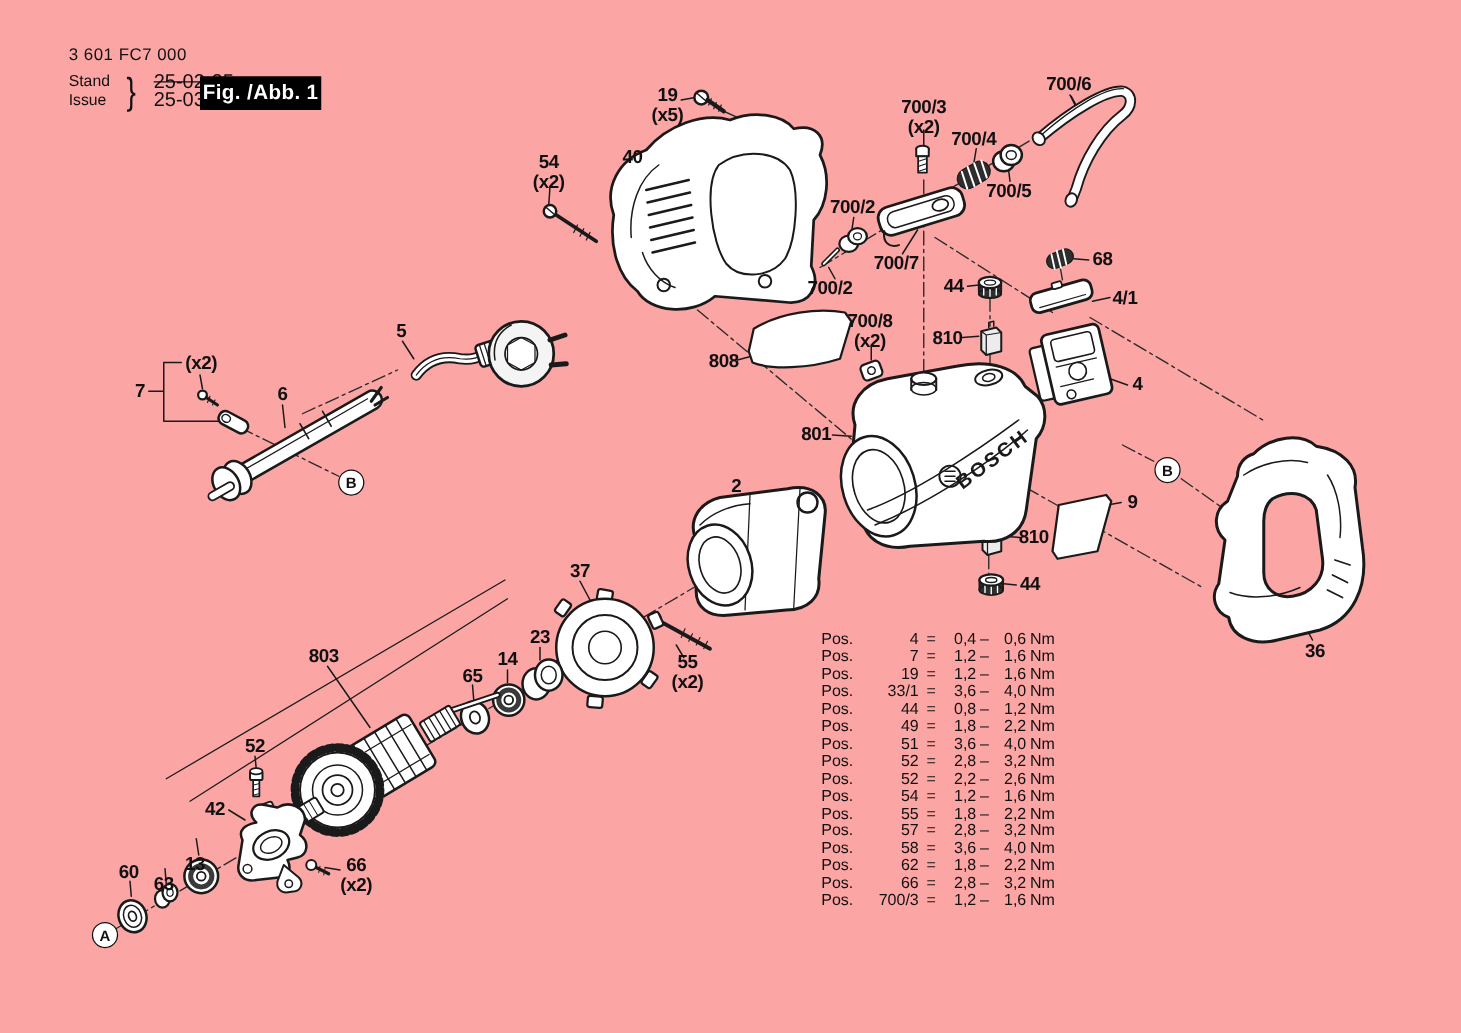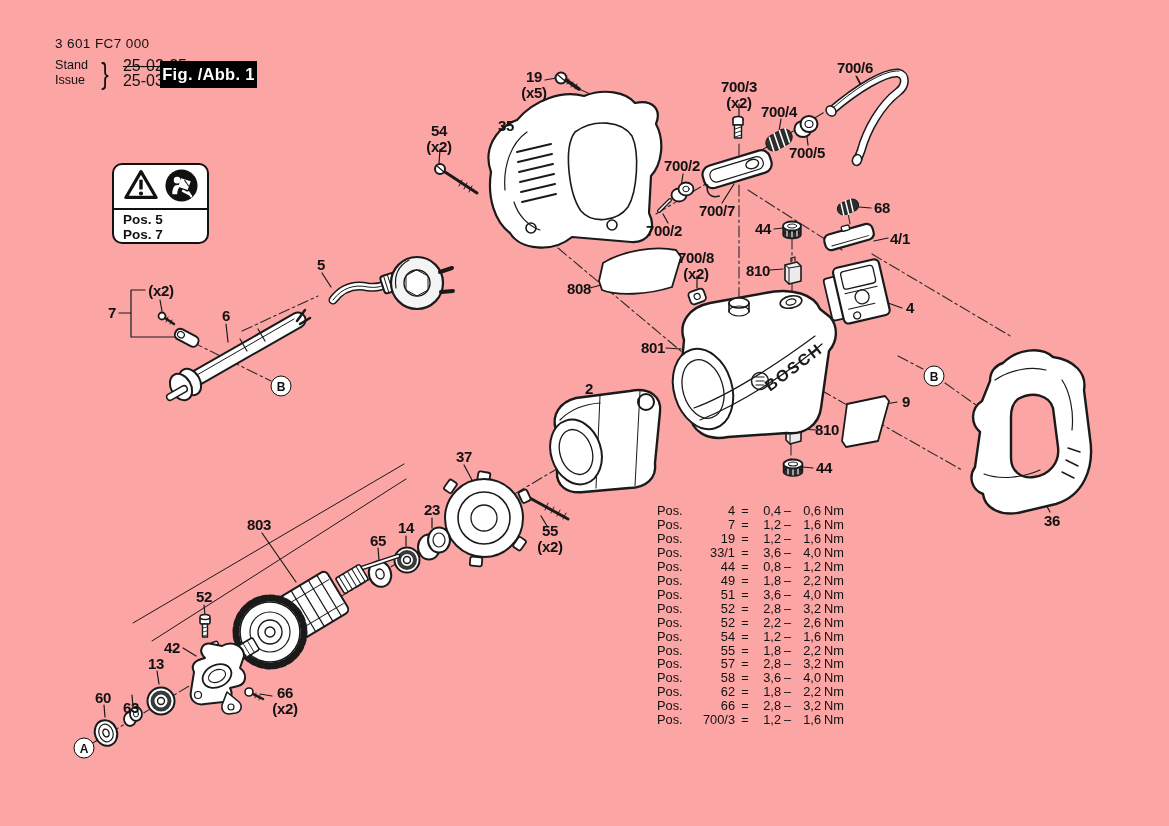--- a/index.html
+++ b/index.html
@@ -60,43 +60,20 @@
       <div>Issue</div>
     </div>
     <div class="rev-brace">}</div>
     <div class="rev-d">
       <div class="strike">25-02-25</div>
       <div>25-03-25</div>
     </div>
   </div>
   <div class="abs figbox">Fig. /Abb. 1</div>
 
-  <div class="abs warnbox">
-    <div class="warn-icons">
-      <span>
-        <svg width="36" height="32" viewBox="0 0 40 36">
-          <path d="M20,3 L37,32 L3,32 Z" fill="#fff" stroke="#111" stroke-width="3.6" stroke-linejoin="round"></path>
-          <path d="M20,12 L20,23" stroke="#111" stroke-width="3.8"></path>
-          <circle cx="20" cy="27.5" r="2.3" fill="#111"></circle>
-        </svg>
-      </span>
-      <span>
-        <svg width="35" height="35" viewBox="0 0 36 36">
-          <circle cx="18" cy="18" r="16.5" fill="#111"></circle>
-          <circle cx="13.5" cy="12.5" r="3.4" fill="#fff"></circle>
-          <path d="M8.5,27 C8.5,20 11,16.8 14.8,17.6 L16.6,18.4 C14.4,21 13.6,23.8 13.6,27 Z" fill="#fff"></path>
-          <path d="M17.5,10.5 L27.5,13.5 L24.3,22.5 L14.6,19.4 Z" fill="#fff"></path>
-          <path d="M21,12.3 L25.5,18.8" stroke="#111" stroke-width="1.1"></path>
-          <path d="M19.5,23.5 L26.5,27.2 M25.2,25 L27.8,29" stroke="#fff" stroke-width="2.4" stroke-linecap="round"></path>
-        </svg>
-      </span>
-    </div>
-    <div class="warn-pos">Pos. 5</div>
-    <div class="warn-pos" style="padding-top:0;">Pos. 7</div>
-  </div>
 
   <svg class="abs" style="left:0;top:0;" width="1169" height="826" viewBox="0 0 1169 826" fill="none" stroke="#1a1a1a" stroke-width="1.6" stroke-linecap="round" stroke-linejoin="round">
 
     <g stroke="#2a2a2a" stroke-width="1.1" stroke-dasharray="11 3.5 2.5 3.5">
       <path d="M91,744 L445,535 L660,408"></path>
       <path d="M558,248 L682,352"></path>
       <path d="M579,89 L612,104"></path>
       <path d="M656,214 L828,110"></path>
       <path d="M739,144 L739,308"></path>
       <path d="M792,238 L792,261 M792,284 L792,298"></path>
@@ -430,21 +407,21 @@
       <path stroke-width="1.4" d="M1068,448 L1080,452 M1066,460 L1078,466 M1062,472 L1074,478"></path>
     </g>
   </svg>
 
   <div class="abs" id="labels-layer" style="left:0;top:0;width:1169px;height:826px;">
       <div class="plabel" style="left: 534px; top: 84px;">
         <div>19</div>
         <div>(x5)</div>
       </div>
       <div class="plabel" style="left: 506px; top: 126px;">
-        <div>35</div>
+        <div>40</div>
       </div>
       <div class="plabel" style="left: 439px; top: 138px;">
         <div>54</div>
         <div>(x2)</div>
       </div>
       <div class="plabel" style="left: 739px; top: 94px;">
         <div>700/3</div>
         <div>(x2)</div>
       </div>
       <div class="plabel" style="left: 779px; top: 112px;">
@@ -535,21 +512,21 @@
       </div>
       <div class="plabel" style="left: 259px; top: 525px;">
         <div>803</div>
       </div>
       <div class="plabel" style="left: 204px; top: 597px;">
         <div>52</div>
       </div>
       <div class="plabel" style="left: 172px; top: 648px;">
         <div>42</div>
       </div>
-      <div class="plabel" style="left: 156px; top: 664px;">
+      <div class="plabel" style="left: 156px; top: 692px;">
         <div>13</div>
       </div>
       <div class="plabel" style="left: 131px; top: 688px; margin-top: 20px;">
         <div>63</div>
       </div>
       <div class="plabel" style="left: 103px; top: 698px;">
         <div>60</div>
       </div>
       <div class="plabel" style="left: 285px; top: 700px;">
         <div>66</div>

